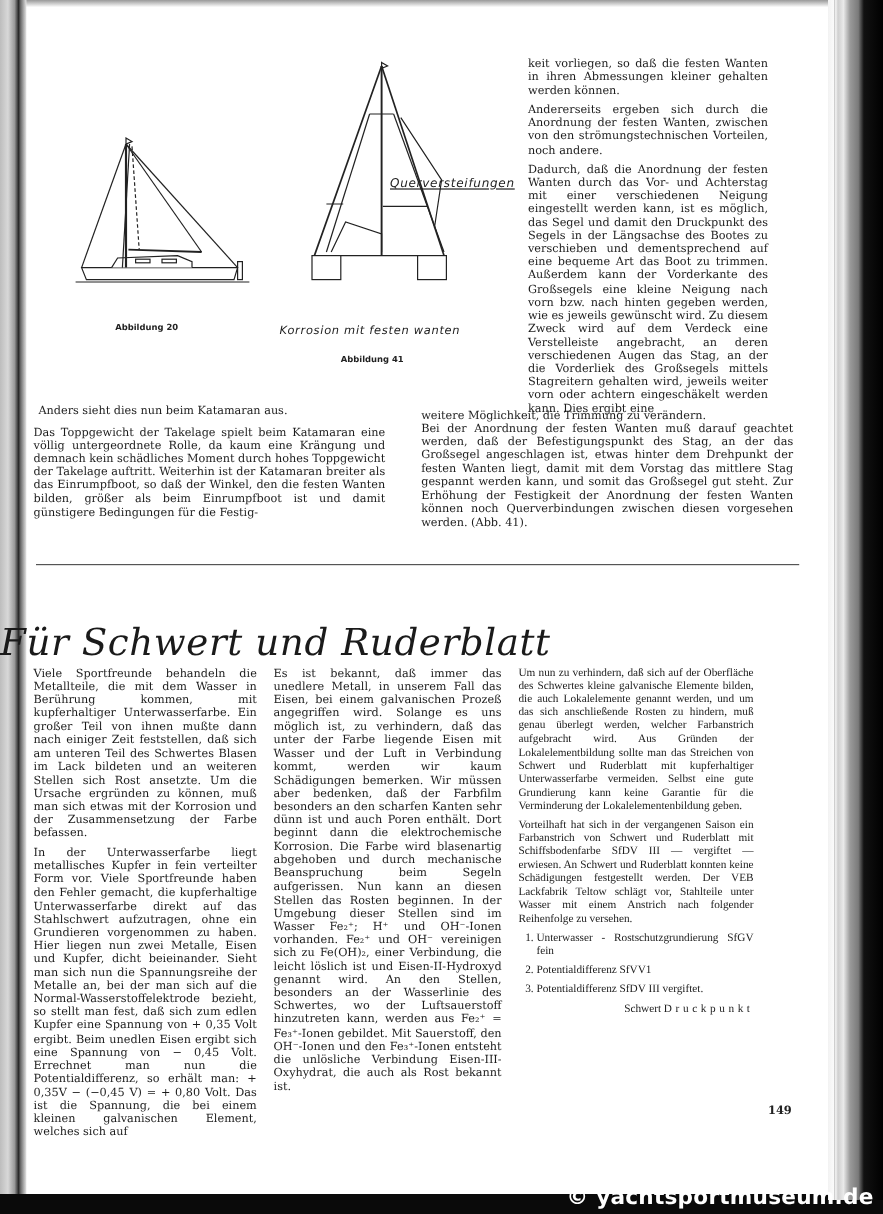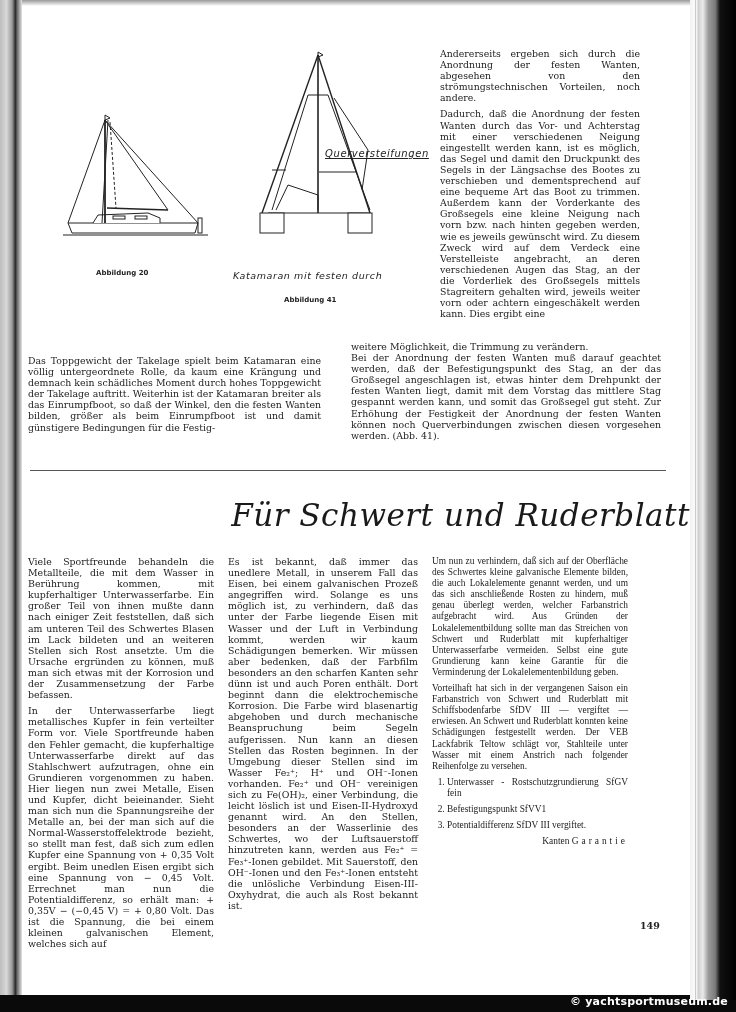--- a/index.html
+++ b/index.html
@@ -1,27 +1,27 @@
 <!DOCTYPE html>
 <html><head>
   <meta charset="utf-8">
   <style>
     html, body { margin:0; padding:0; }
     body { width:736px; height:1012px; position:relative; overflow:hidden; background:#0a0a0a; font-family:"DejaVu Serif", serif; }
     .page { position:absolute; left:0; top:0; width:690px; height:995px; background:#fff; overflow:hidden; }
     .gutter { position:absolute; left:0; top:0; width:22px; height:1012px; background:linear-gradient(90deg,#bdbdbd 0%,#d8d8d8 30%,#9a9a9a 55%,#2a2a2a 70%,#6a6a6a 78%,#e5e5e5 100%); }
     .topshade { position:absolute; left:0; top:0; width:690px; height:6px; background:linear-gradient(180deg,#555,#fff); opacity:.6; }
     .edge { position:absolute; left:690px; top:0; width:46px; height:1000px; background:linear-gradient(90deg,#f2f2f2 0%,#fafafa 10%,#c9c9c9 12%,#f5f5f5 14%,#cfcfcf 18%,#eaeaea 28%,#9a9a9a 40%,#7a7a7a 55%,#111 65%,#000 100%); }
-    .watermark { position:absolute; right:8px; bottom:4px; color:#fff; font-family:"DejaVu Sans", sans-serif; font-size:11px; font-weight:bold; letter-spacing:.2px; }
+    .watermark { position:absolute; right:8px; bottom:4px; color:#fff; font-family:"DejaVu Sans", sans-serif; font-size:18px; font-weight:bold; letter-spacing:.2px; }
     .t { position:absolute; color:#1c1c1c; font-size:9.4px; line-height:11.1px; text-align:justify; }
     .t p { margin:0 0 5px 0; }
     .cap { position:absolute; font-family:"DejaVu Sans", sans-serif; font-weight:bold; font-size:7px; color:#222; }
     .fig-label { position:absolute; font-family:"DejaVu Sans", sans-serif; font-style:italic; font-size:9.5px; color:#222; letter-spacing:.6px; }
     .rule { position:absolute; left:30px; width:636px; height:1px; background:#555; }
-    .headline { position:absolute; left:0; width:690px; top:497px; text-align:right; font-family:"DejaVu Serif", serif; font-style:italic; font-size:31px; color:#1a1a1a; letter-spacing:.5px; }
+    .headline { position:absolute; left:0; width:690px; top:518px; text-align:left; font-family:"DejaVu Serif", serif; font-style:italic; font-size:31px; color:#1a1a1a; letter-spacing:.5px; }
     ol { margin:4px 0 0 0; padding-left:15px; }
     ol li { margin-bottom:5px; }
     .sig { text-align:right; }
     .sig .spaced { letter-spacing:3px; }
     .pageno { position:absolute; left:640px; top:920px; font-size:9.5px; font-weight:bold; color:#222; }
   </style>
 </head>
 <body>
 
 <div class="page">
@@ -61,28 +61,30 @@
       <line x1="100" y1="45" x2="142" y2="160"></line>
       <line x1="80" y1="45" x2="100" y2="45"></line>
       <line x1="44" y1="120" x2="58" y2="120"></line>
       <line x1="91" y1="122" x2="128" y2="122"></line>
       <path d="M48 160 L60 135 L90 145 L90 160"></path>
       <path d="M106 48 L140 100 L134 140"></path>
       <path d="M90 2 L95 5 L90 7 Z"></path>
     </g>
   </svg>
   <div class="fig-label" style="left:325px;top:148px;text-decoration:underline;font-size:10px;">Querversteifungen</div>
-  <div class="fig-label" style="left:233px;top:270px;">Katamaran mit festen durch</div>
+  <div class="fig-label" style="left:233px;top:270px;">Korrosion mit festen wanten</div>
   <div class="cap" style="left:284px;top:296px;">Abbildung 41</div>
 
   <div class="t" style="left:440px;top:48px;width:200px;">
-    <p>Andererseits ergeben sich durch die Anordnung der festen Wanten, abgesehen von den strömungstechnischen Vorteilen, noch andere.</p>
+    <p>keit vorliegen, so daß die festen Wanten in ihren Abmessungen kleiner gehalten werden können.</p>
+    <p>Andererseits ergeben sich durch die Anordnung der festen Wanten, zwischen von den strömungstechnischen Vorteilen, noch andere.</p>
     <p>Dadurch, daß die Anordnung der festen Wanten durch das Vor- und Achterstag mit einer verschiedenen Neigung eingestellt werden kann, ist es möglich, das Segel und damit den Druckpunkt des Segels in der Längsachse des Bootes zu verschieben und dementsprechend auf eine bequeme Art das Boot zu trimmen. Außerdem kann der Vorderkante des Großsegels eine kleine Neigung nach vorn bzw. nach hinten gegeben werden, wie es jeweils gewünscht wird. Zu diesem Zweck wird auf dem Verdeck eine Verstelleiste angebracht, an deren verschiedenen Augen das Stag, an der die Vorderliek des Großsegels mittels Stagreitern gehalten wird, jeweils weiter vorn oder achtern eingeschäkelt werden kann. Dies ergibt eine</p>
   </div>
 
+  <div class="t" style="left:32px;top:337px;width:290px;">Anders sieht dies nun beim Katamaran aus.</div>
   <div class="t" style="left:28px;top:355px;width:293px;">Das Toppgewicht der Takelage spielt beim Katamaran eine völlig untergeordnete Rolle, da kaum eine Krängung und demnach kein schädliches Moment durch hohes Toppgewicht der Takelage auftritt. Weiterhin ist der Katamaran breiter als das Einrumpfboot, so daß der Winkel, den die festen Wanten bilden, größer als beim Einrumpfboot ist und damit günstigere Bedingungen für die Festig-</div>
 
   <div class="t" style="left:351px;top:341px;width:310px;">
     <p style="margin:0 0 0 0;text-indent:0;">weitere Möglichkeit, die Trimmung zu verändern.</p>
     <p>Bei der Anordnung der festen Wanten muß darauf geachtet werden, daß der Befestigungspunkt des Stag, an der das Großsegel angeschlagen ist, etwas hinter dem Drehpunkt der festen Wanten liegt, damit mit dem Vorstag das mittlere Stag gespannt werden kann, und somit das Großsegel gut steht. Zur Erhöhung der Festigkeit der Anordnung der festen Wanten können noch Querverbindungen zwischen diesen vorgesehen werden. (Abb. 41).</p>
   </div>
 
   <div class="rule" style="top:470px;"></div>
 
   <div class="headline">Für Schwert und Ruderblatt</div>
@@ -94,26 +96,26 @@
 
   <div class="t" style="left:228px;top:556px;width:190px;">
     <p>Es ist bekannt, daß immer das unedlere Metall, in unserem Fall das Eisen, bei einem galvanischen Prozeß angegriffen wird. Solange es uns möglich ist, zu verhindern, daß das unter der Farbe liegende Eisen mit Wasser und der Luft in Verbindung kommt, werden wir kaum Schädigungen bemerken. Wir müssen aber bedenken, daß der Farbfilm besonders an den scharfen Kanten sehr dünn ist und auch Poren enthält. Dort beginnt dann die elektrochemische Korrosion. Die Farbe wird blasenartig abgehoben und durch mechanische Beanspruchung beim Segeln aufgerissen. Nun kann an diesen Stellen das Rosten beginnen. In der Umgebung dieser Stellen sind im Wasser Fe₂⁺; H⁺ und OH⁻-Ionen vorhanden. Fe₂⁺ und OH⁻ vereinigen sich zu Fe(OH)₂, einer Verbindung, die leicht löslich ist und Eisen-II-Hydroxyd genannt wird. An den Stellen, besonders an der Wasserlinie des Schwertes, wo der Luftsauerstoff hinzutreten kann, werden aus Fe₂⁺ = Fe₃⁺-Ionen gebildet. Mit Sauerstoff, den OH⁻-Ionen und den Fe₃⁺-Ionen entsteht die unlösliche Verbindung Eisen-III-Oxyhydrat, die auch als Rost bekannt ist.</p>
   </div>
 
   <div class="t" style="left:432px;top:556px;width:196px;font-family:Liberation Serif, serif;">
     <p>Um nun zu verhindern, daß sich auf der Oberfläche des Schwertes kleine galvanische Elemente bilden, die auch Lokalelemente genannt werden, und um das sich anschließende Rosten zu hindern, muß genau überlegt werden, welcher Farbanstrich aufgebracht wird. Aus Gründen der Lokalelementbildung sollte man das Streichen von Schwert und Ruderblatt mit kupferhaltiger Unterwasserfarbe vermeiden. Selbst eine gute Grundierung kann keine Garantie für die Verminderung der Lokalelementenbildung geben.</p>
     <p>Vorteilhaft hat sich in der vergangenen Saison ein Farbanstrich von Schwert und Ruderblatt mit Schiffsbodenfarbe SfDV III — vergiftet — erwiesen. An Schwert und Ruderblatt konnten keine Schädigungen festgestellt werden. Der VEB Lackfabrik Teltow schlägt vor, Stahlteile unter Wasser mit einem Anstrich nach folgender Reihenfolge zu versehen.</p>
     <ol>
       <li>Unterwasser - Rostschutzgrundierung SfGV fein</li>
-      <li>Befestigungspunkt SfVV1</li>
+      <li>Potentialdifferenz SfVV1</li>
       <li>Potentialdifferenz SfDV III vergiftet.</li>
     </ol>
     <div class="sig">
-      <span>Kanten</span>
-      <span class="spaced">Garantie</span>
+      <span>Schwert</span>
+      <span class="spaced">Druckpunkt</span>
     </div>
   </div>
 
   <div class="pageno">149</div>
 </div>
 
 <div class="edge"></div>
 <div class="watermark">© yachtsportmuseum.de</div>
 
 </body></html>

